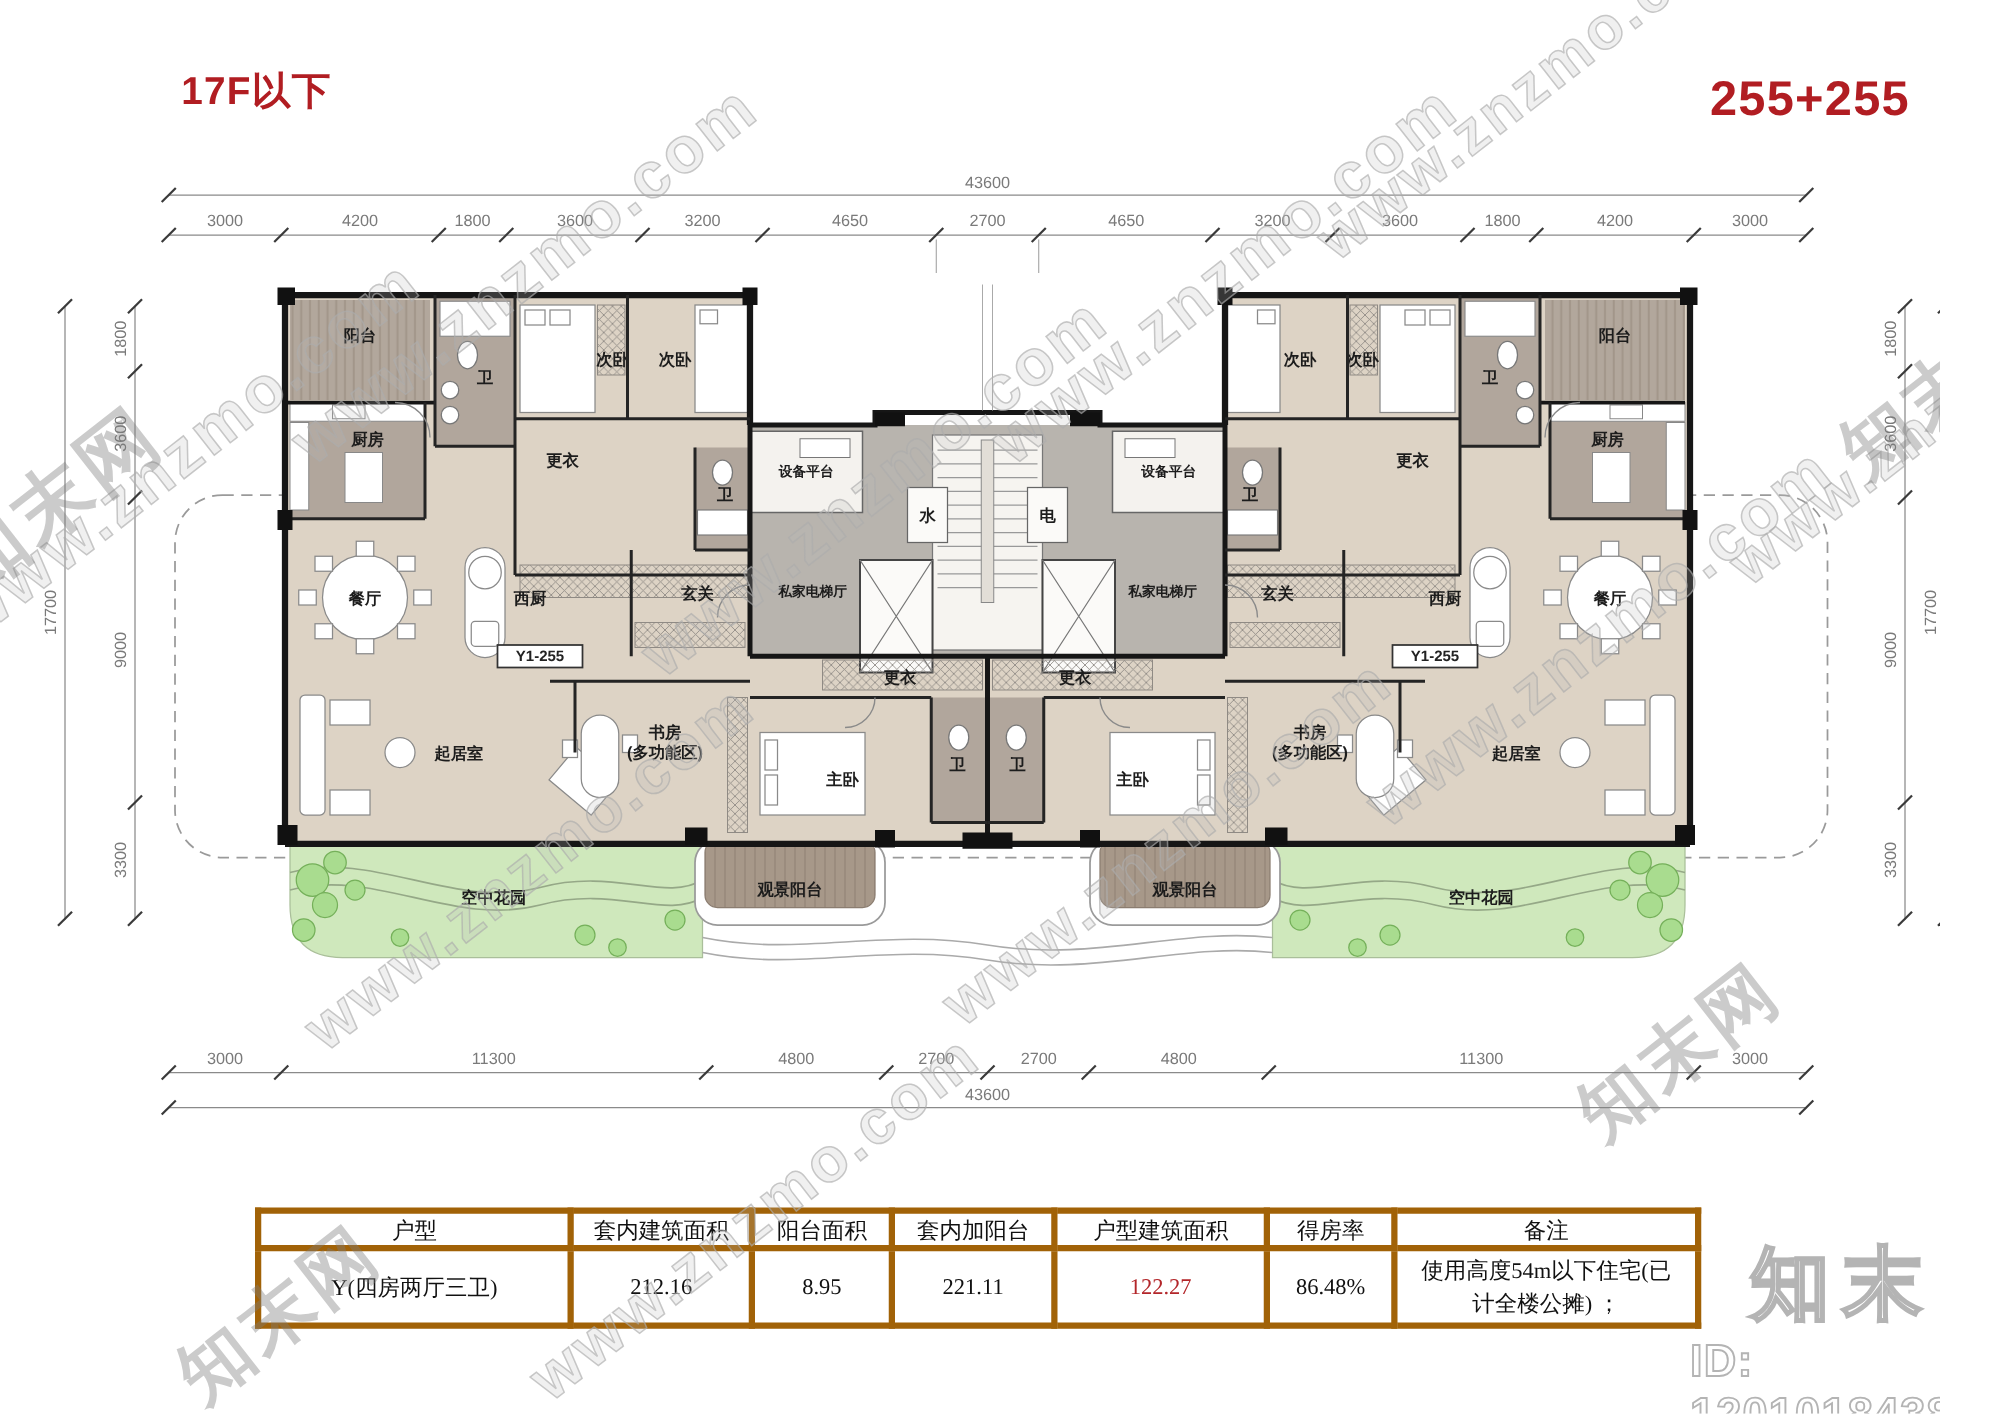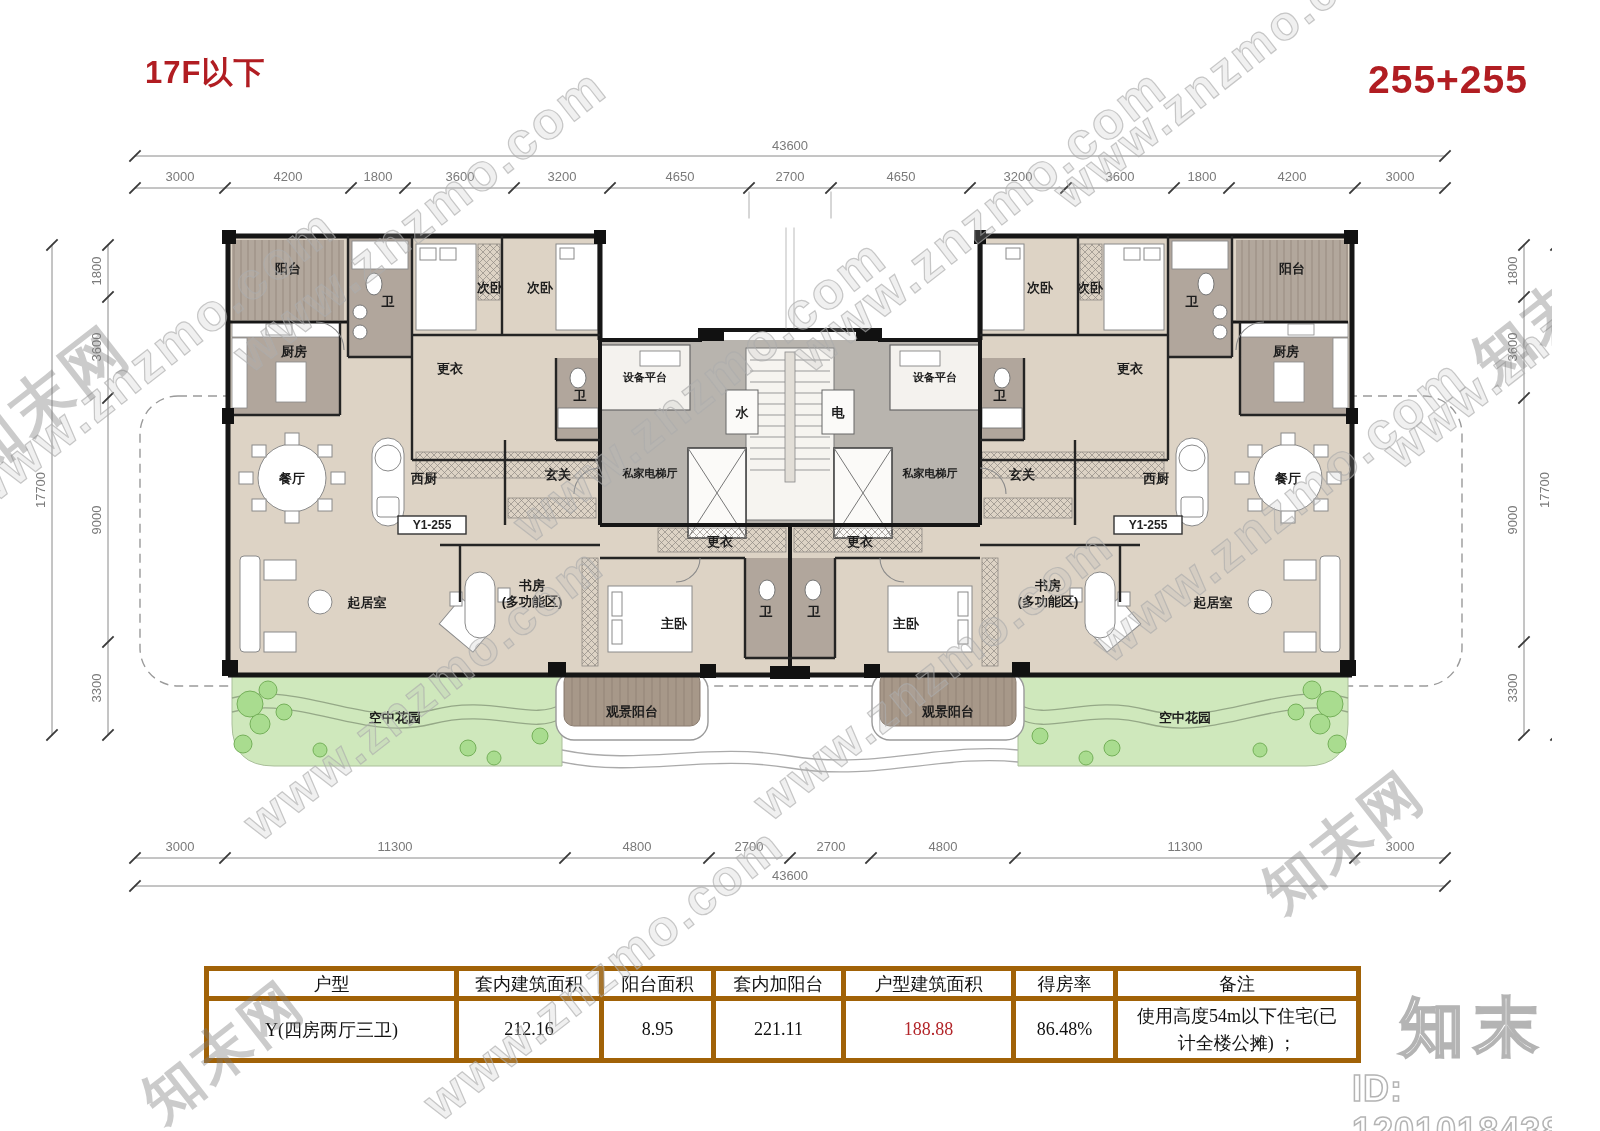--- a/index.html
+++ b/index.html
@@ -470,21 +470,21 @@
       <th>套内加阳台</th>
       <th>户型建筑面积</th>
       <th>得房率</th>
       <th>备注</th>
     </tr>
     <tr class="rw">
       <td>Y(四房两厅三卫)</td>
       <td>212.16</td>
       <td>8.95</td>
       <td>221.11</td>
-      <td class="red-val">188.88</td>
+      <td class="red-val">122.27</td>
       <td>86.48%</td>
       <td class="remark">使用高度54m以下住宅(已计全楼公摊) ；</td>
     </tr>
   </tbody>
     </table>
 
   <div class="wm" style="left:-30px;top:470px;font-size:52px;">www.znzmo.com</div>
   <div class="wm" style="left:240px;top:330px;font-size:52px;">www.znzmo.com</div>
   <div class="wm" style="left:520px;top:500px;font-size:52px;">www.znzmo.com</div>
   <div class="wm" style="left:800px;top:330px;font-size:52px;">www.znzmo.com</div>

